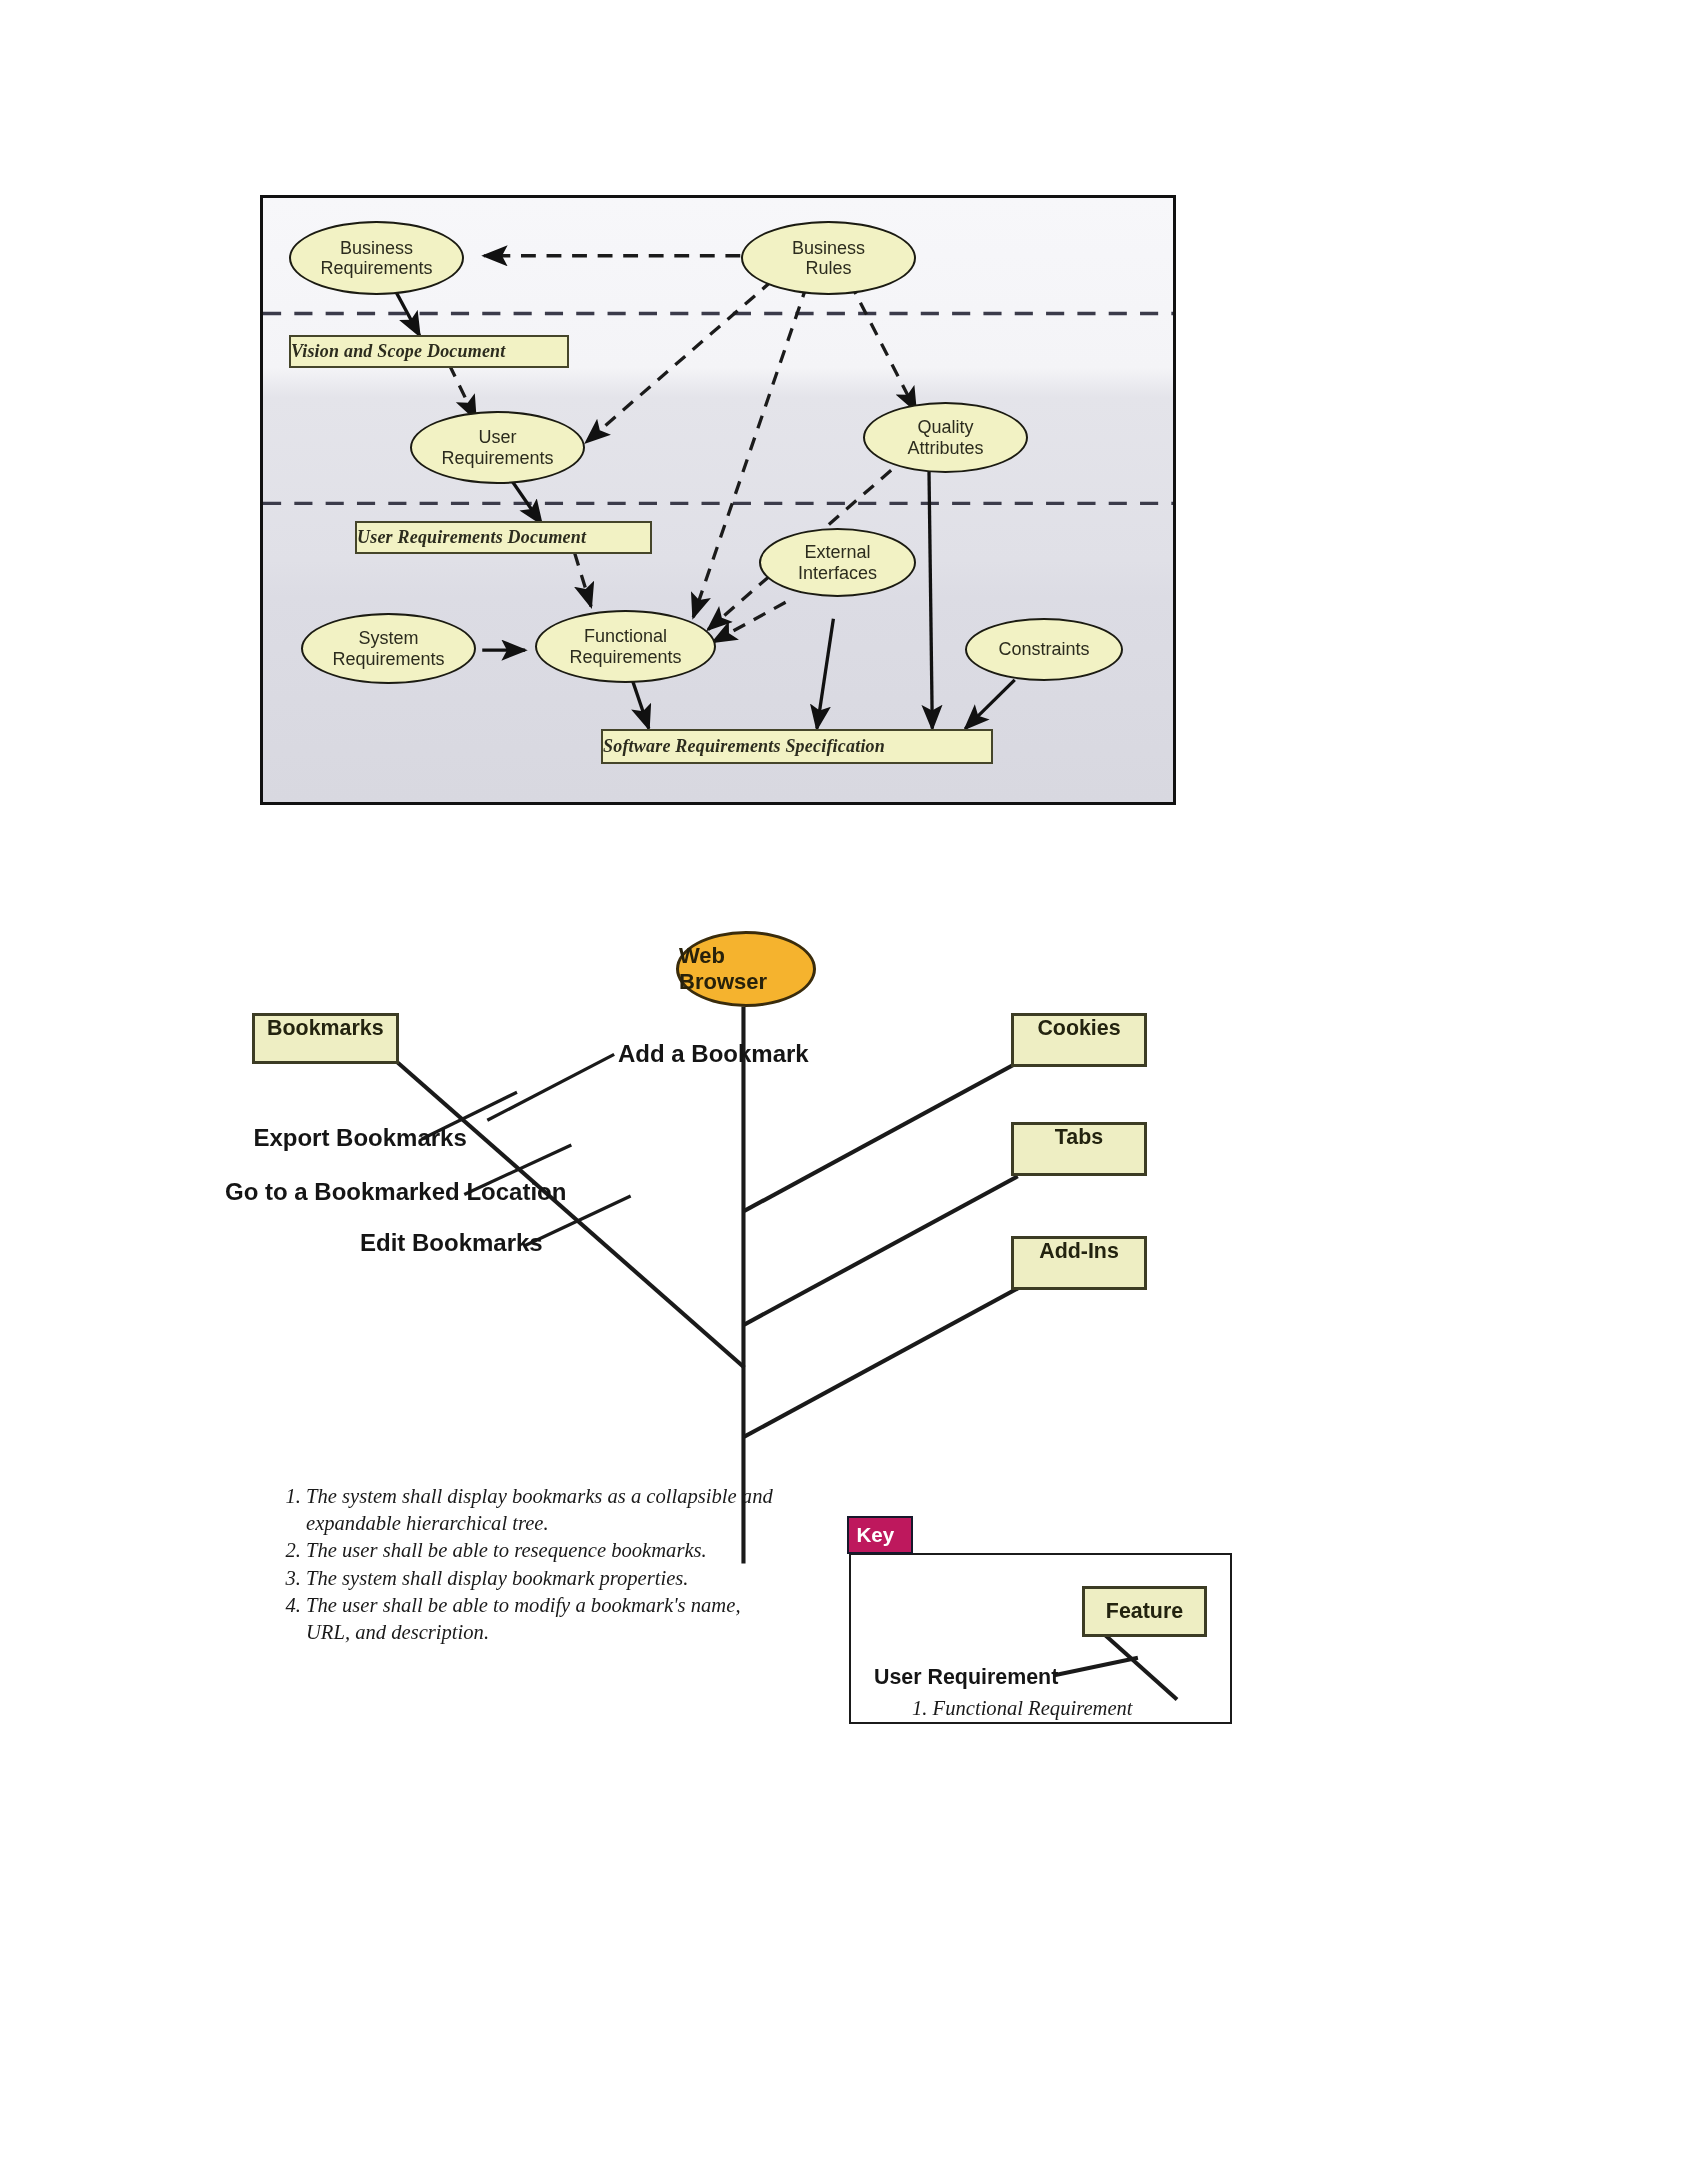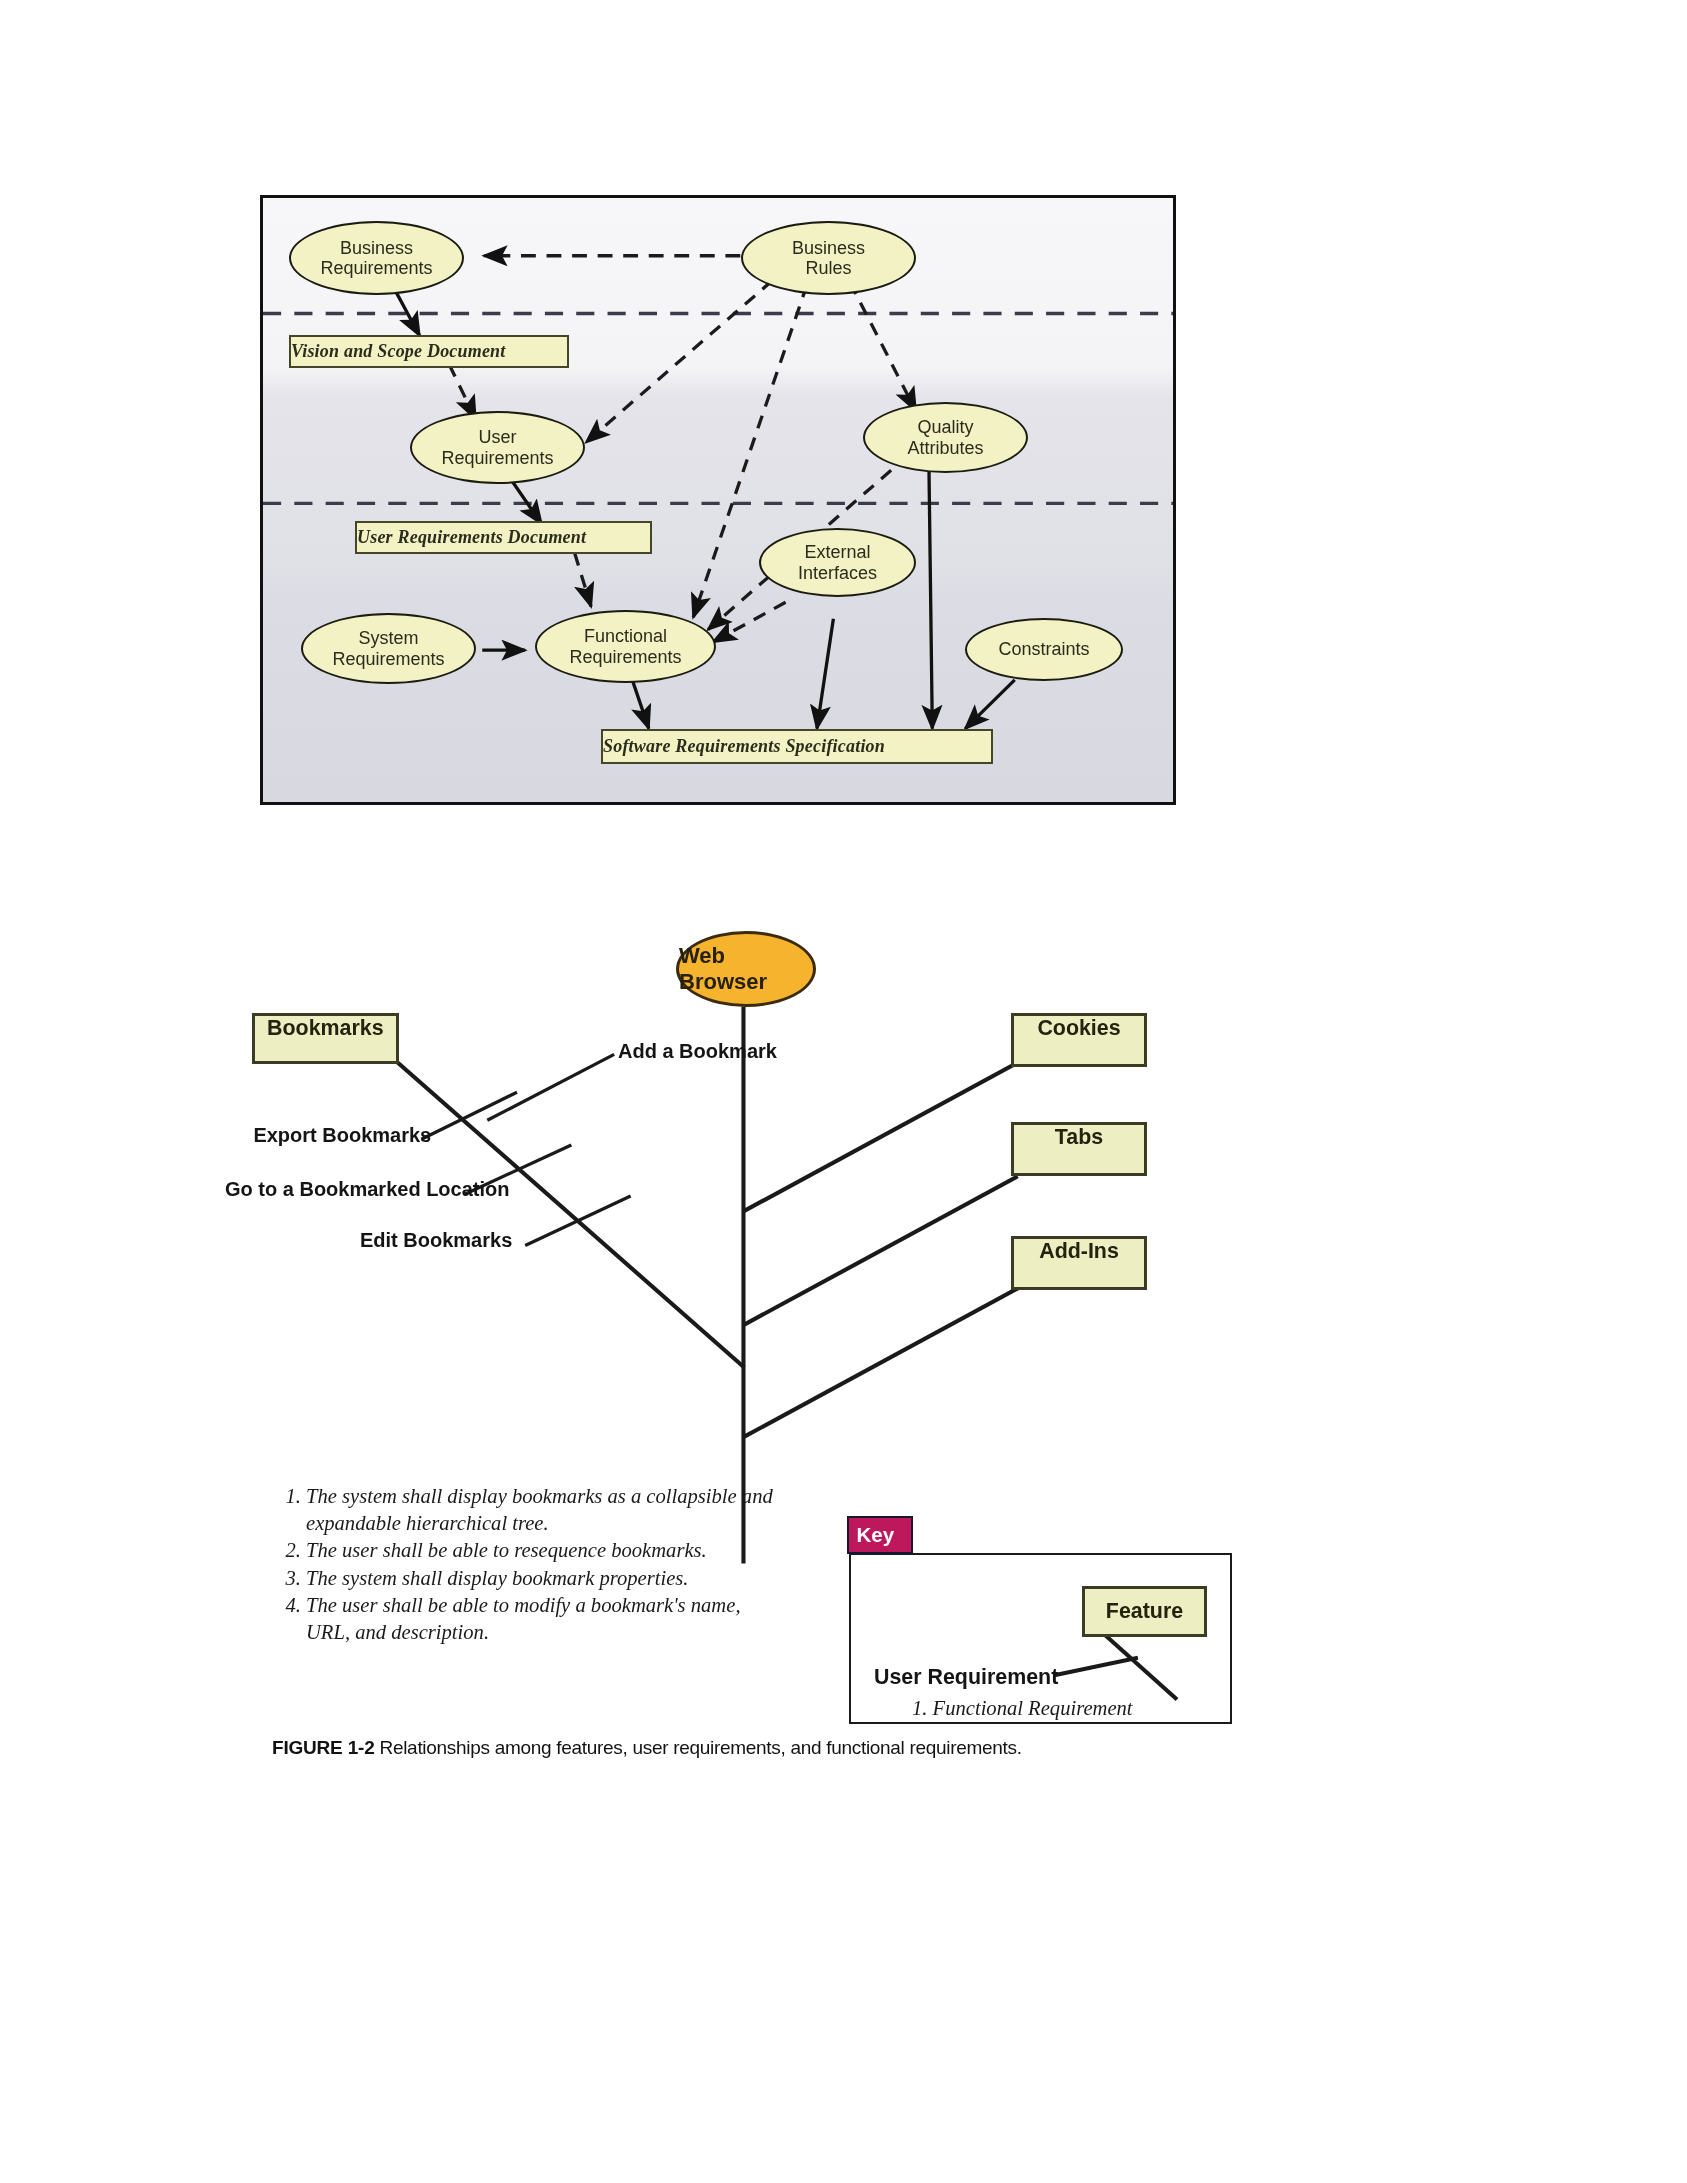--- a/index.html
+++ b/index.html
@@ -128,21 +128,21 @@
     font-weight: bold;
     font-size: 21.4px;
     font-family: "Liberation Sans", sans-serif;
     box-sizing: border-box;
     z-index: 3;
   }
 
   .f2-label {
     position: absolute;
     font-weight: bold;
-    font-size: 20px;
+    font-size: 24px;
     color: #151515;
     white-space: nowrap;
     font-family: "Liberation Sans", sans-serif;
     z-index: 3;
   }
 
   .req-list {
     position: absolute;
     left: 15px;
     top: 544px;
@@ -411,19 +411,15 @@
         <line x1="248" y1="150" x2="352" y2="128" stroke="#1a1a1a" stroke-width="5"></line>
       </svg>
       <div id="key-feature">
         <span>Feature</span>
       </div>
       <div id="key-userreq">User Requirement</div>
       <div id="key-funcreq">1. Functional Requirement</div>
     </div>
   </div>
 
-  <div class="caption" style="left:272px; top:1735px; width:1088px;">
-    <span class="figlabel">FIGURE 1-2</span>
-    <span>Relationships   among features, user requirements, and functional requirements.</span>
-  </div>
 
 </div>
 
 
 </body></html>

